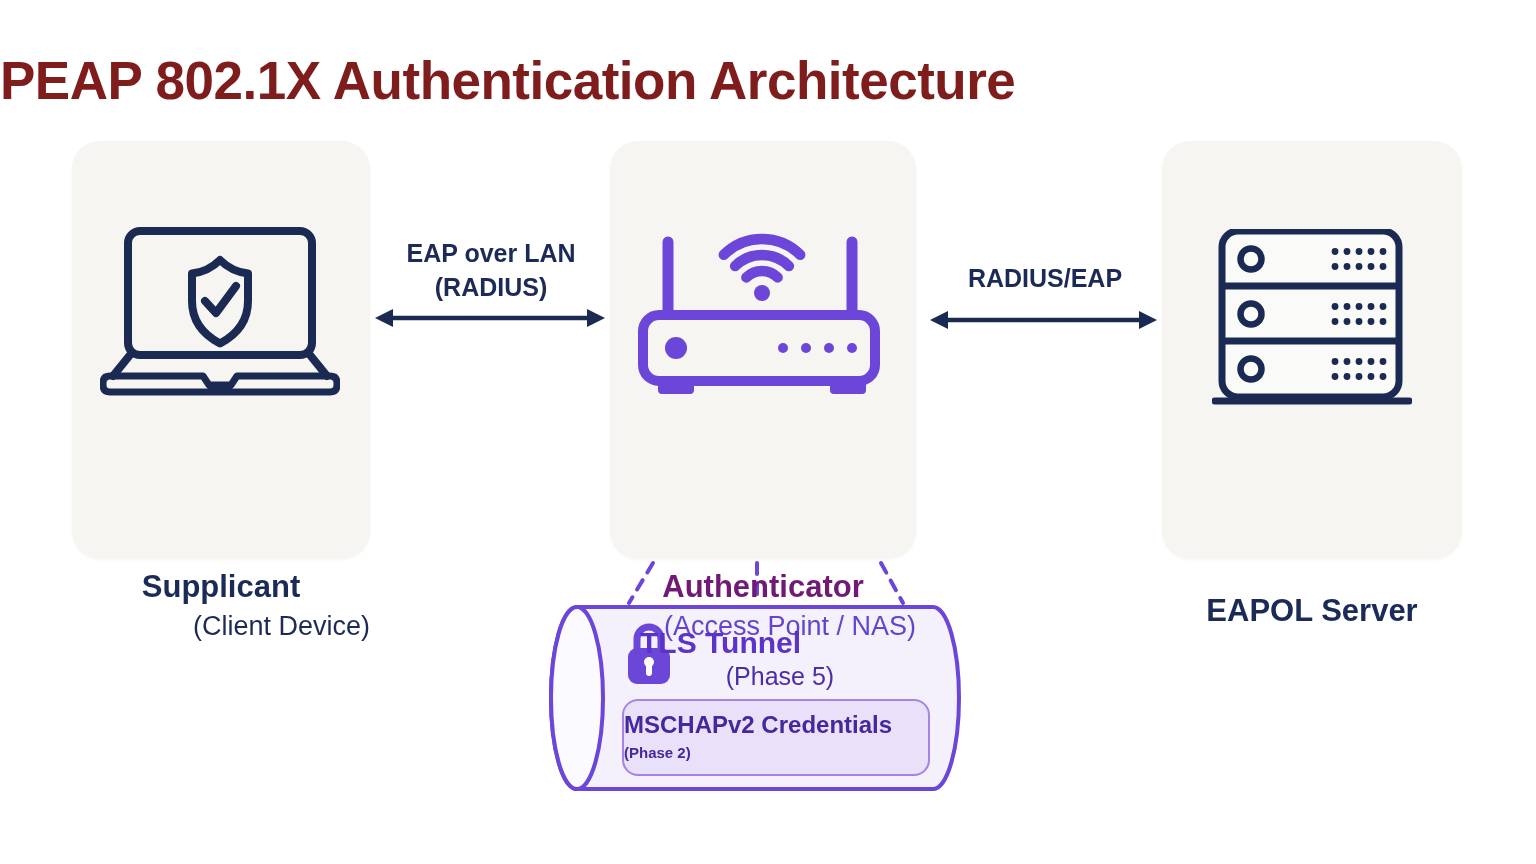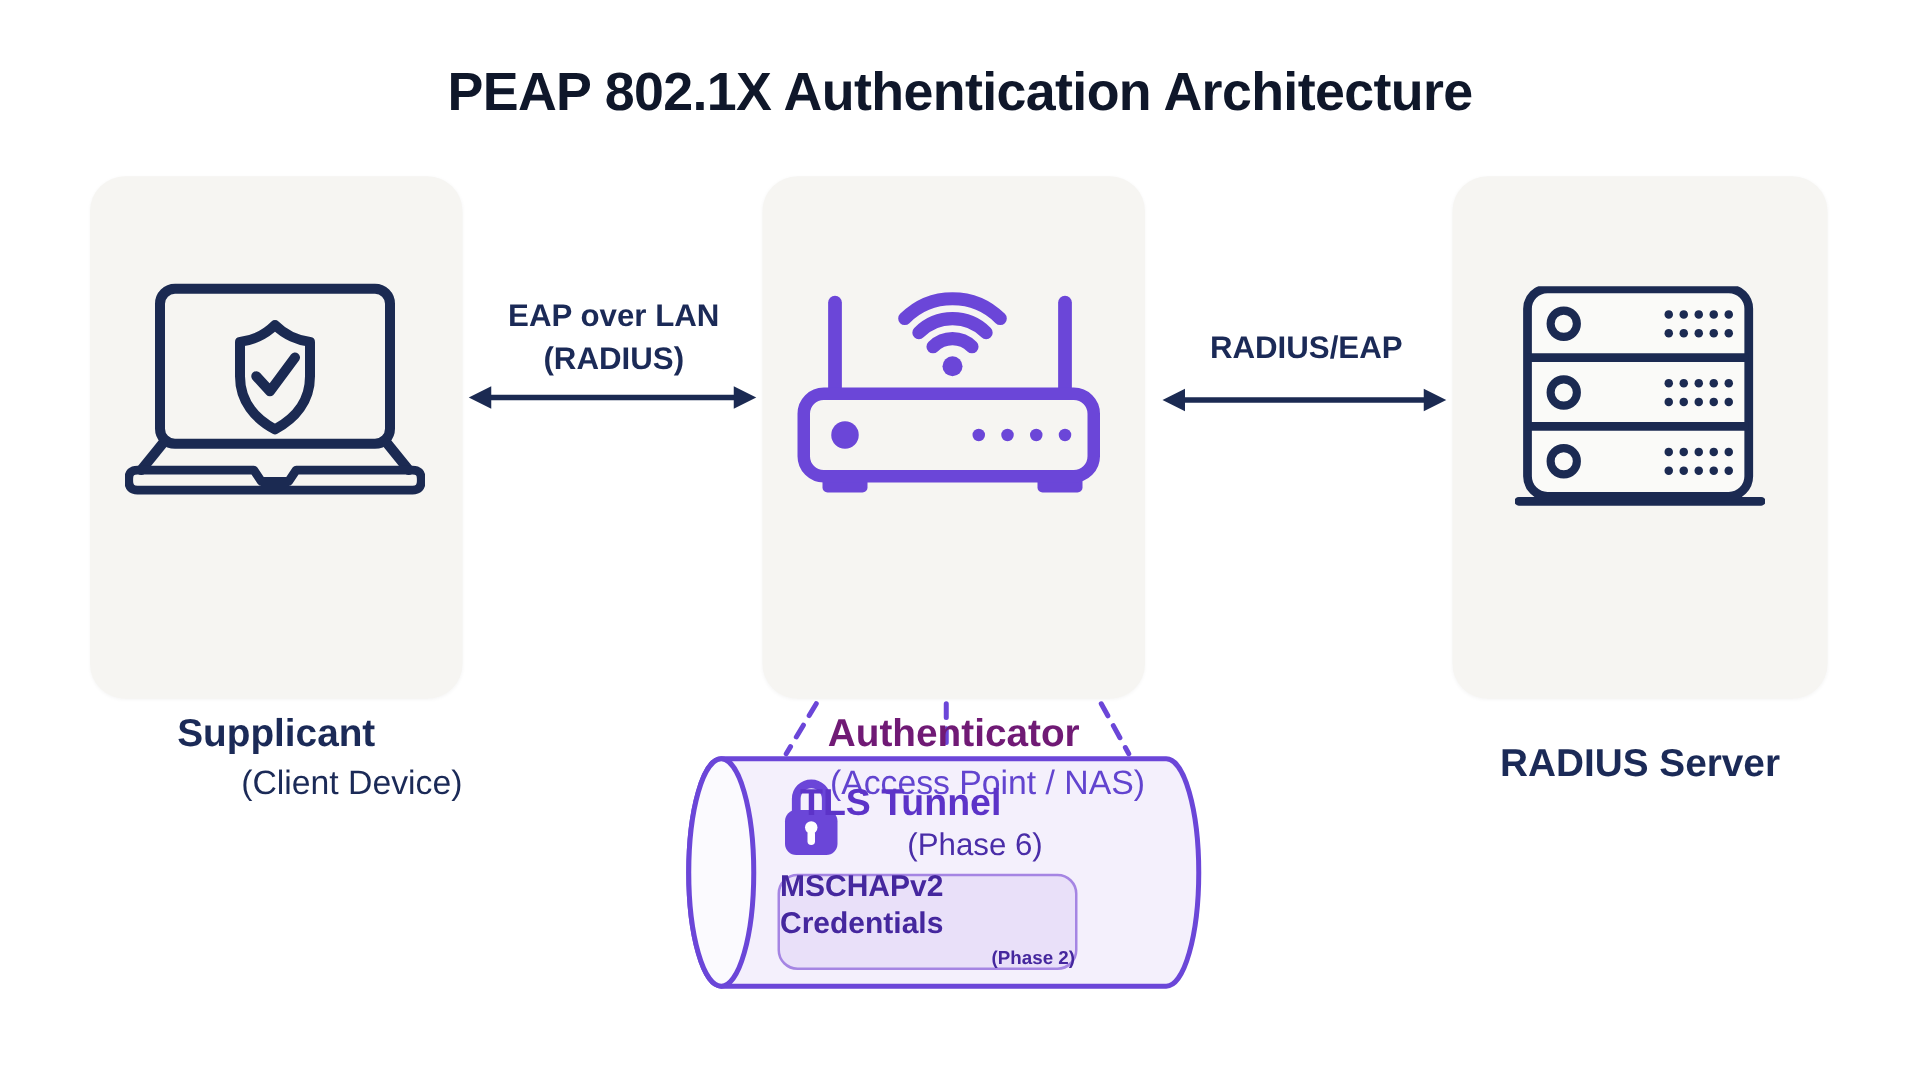--- a/index.html
+++ b/index.html
@@ -2,22 +2,22 @@
 <html><head>
 <meta charset="utf-8">
 <style>
   html,body{margin:0;padding:0;background:#ffffff;}
   .canvas{
     position:relative;width:1536px;height:864px;overflow:hidden;background:#ffffff;
     font-family:"Liberation Sans", sans-serif;
   }
   .abs{position:absolute;}
   .title{
-    left:0;top:50px;width:1536px;text-align:center;
-    font-size:43px;font-weight:800;letter-spacing:-0.5px;color:#0f172a;
+    left:0;top:50px;width:1536px;
+    font-size:53px;font-weight:800;letter-spacing:-0.5px;color:#7f1d1d;
   }
   .card{
     background:#f6f5f2;border-radius:28px;box-shadow:0 1px 3px rgba(0,0,0,0.04);
   }
   .card-supplicant{left:72px;top:141px;width:298px;height:418px;}
   .card-authenticator{left:610px;top:141px;width:306px;height:418px;}
   .card-radius{left:1162px;top:141px;width:300px;height:418px;}
   .node-label{
     left:0;top:428px;width:100%;text-align:center;
     font-size:31px;font-weight:bold;color:#1b2a57;
@@ -33,23 +33,23 @@
     text-align:center;font-size:25px;font-weight:bold;color:#1b2a57;line-height:33px;
   }
   .lbl-eapol-1{left:375px;top:237px;width:232px;}
   .lbl-eapol-2{left:375px;top:271px;width:232px;}
   .lbl-radius-eap{left:925px;top:262px;width:240px;}
   .tls-title{left:640px;top:626px;width:280px;text-align:left;
     font-size:30px;font-weight:bold;color:#5c33c8;}
   .tls-sub{left:640px;top:662px;width:280px;text-align:center;
     font-size:25px;font-weight:500;color:#4a2da8;}
   .inner-card{
-    left:622px;top:699px;width:240px;height:77px;
+    left:622px;top:699px;width:308px;height:77px;
     background:#e9e0f9;border:2.5px solid #a585e3;border-radius:16px;
-    display:flex;flex-direction:column;align-items:flex-end;justify-content:center;
+    display:flex;flex-direction:column;align-items:flex-start;justify-content:center;
     box-sizing:border-box;
   }
   .inner-line1{font-size:24px;font-weight:700;color:#45279e;line-height:29px;}
   .inner-line2{font-size:15px;font-weight:700;color:#45279e;line-height:27px;}
   svg{display:block;}
 </style>
 </head>
 <body>
 
 <div class="canvas">
@@ -153,33 +153,33 @@
           <circle cx="147" cy="132.5" r="3.4"></circle>
           <circle cx="159" cy="132.5" r="3.4"></circle>
           <circle cx="171" cy="132.5" r="3.4"></circle>
         <circle cx="123" cy="147.5" r="3.4"></circle>
           <circle cx="135" cy="147.5" r="3.4"></circle>
           <circle cx="147" cy="147.5" r="3.4"></circle>
           <circle cx="159" cy="147.5" r="3.4"></circle>
           <circle cx="171" cy="147.5" r="3.4"></circle>
       </g>
     </svg>
-    <div class="abs node-label lower">RADIUS Server</div>
+    <div class="abs node-label lower">EAPOL Server</div>
   </div>
 
   <div class="abs link-label lbl-eapol-1">EAP over LAN</div>
   <div class="abs link-label lbl-eapol-2">(RADIUS)</div>
   <div class="abs link-label lbl-radius-eap">RADIUS/EAP</div>
 
   <svg class="abs" style="left:626px;top:618px;" width="46" height="68" viewBox="0 0 46 68" fill="none">
     <path d="M11 32 V21 A12 12 0 0 1 35 21 V32" stroke="#6b46d8" stroke-width="7" stroke-linecap="round"></path>
     <rect x="2" y="30" width="42" height="36" rx="9" fill="#6b46d8"></rect>
     <circle cx="23" cy="44" r="5" fill="#ffffff"></circle>
     <rect x="20" y="46" width="6" height="12" rx="3" fill="#ffffff"></rect>
   </svg>
   <div class="abs tls-title">TLS Tunnel</div>
-  <div class="abs tls-sub">(Phase 6)</div>
+  <div class="abs tls-sub">(Phase 5)</div>
   <div class="abs inner-card">
     <div class="inner-line1">MSCHAPv2 Credentials</div>
     <div class="inner-line2">(Phase 2)</div>
   </div>
 
 </div>
 
 </body></html>

